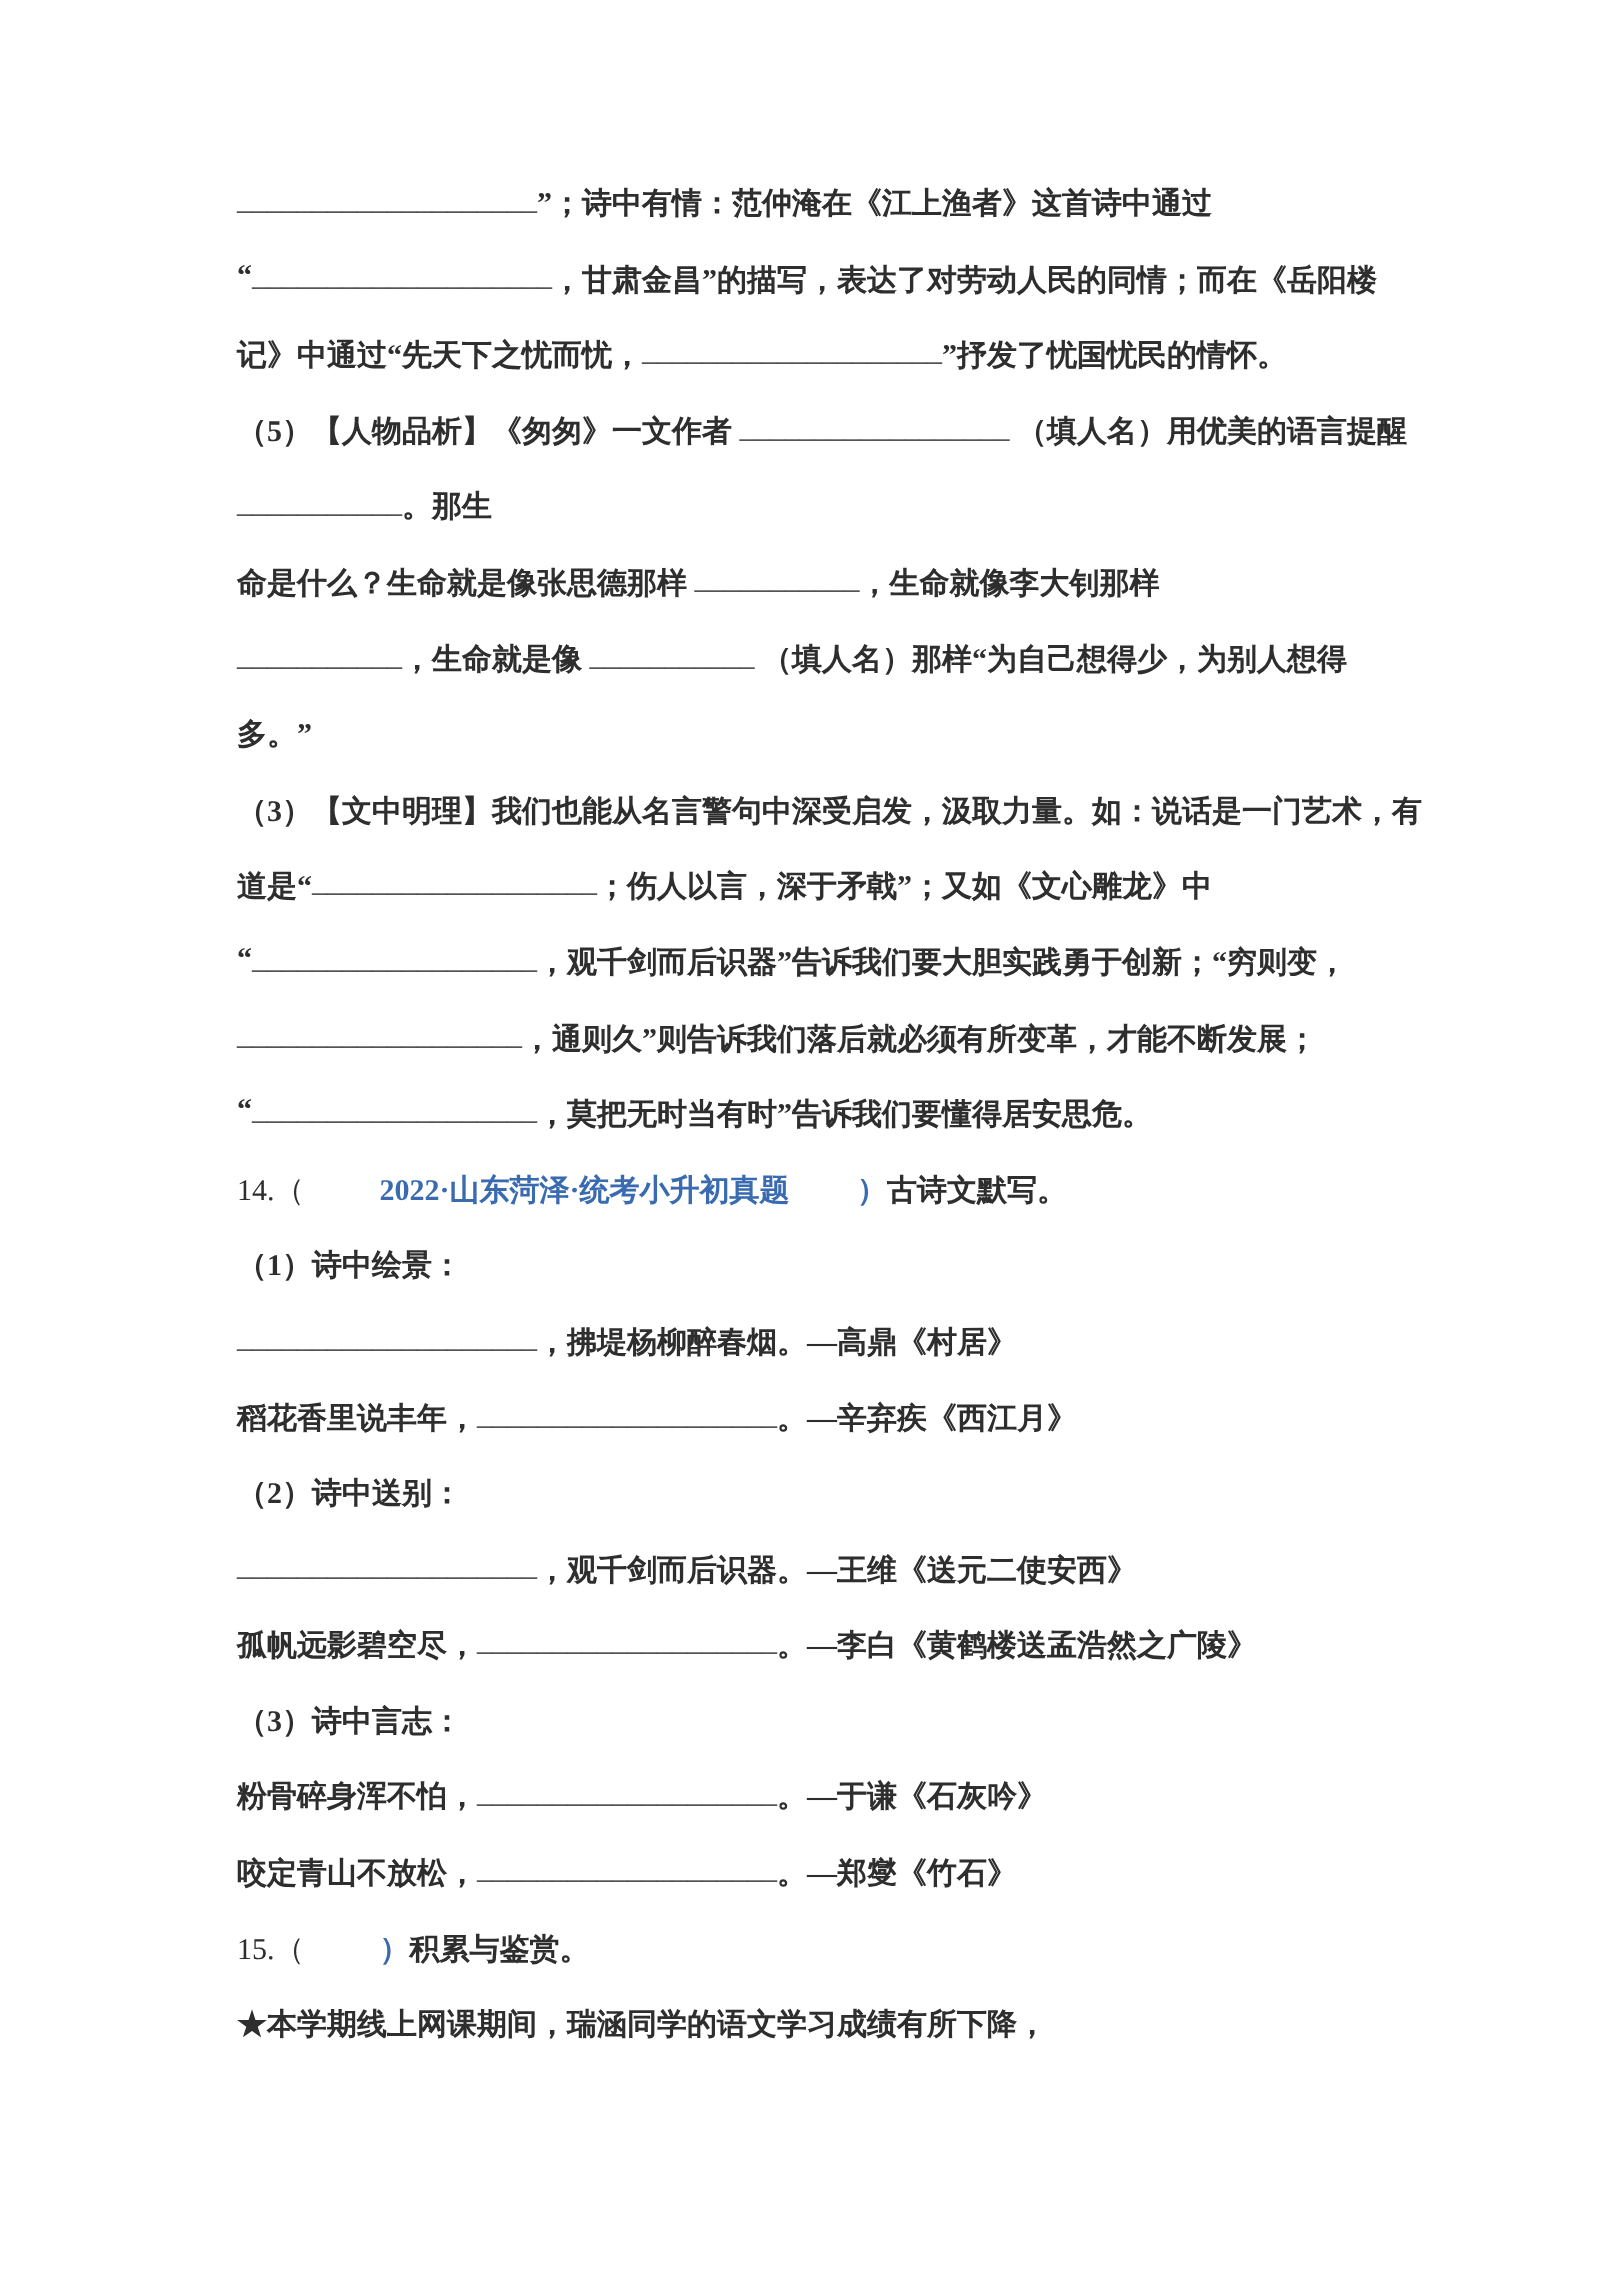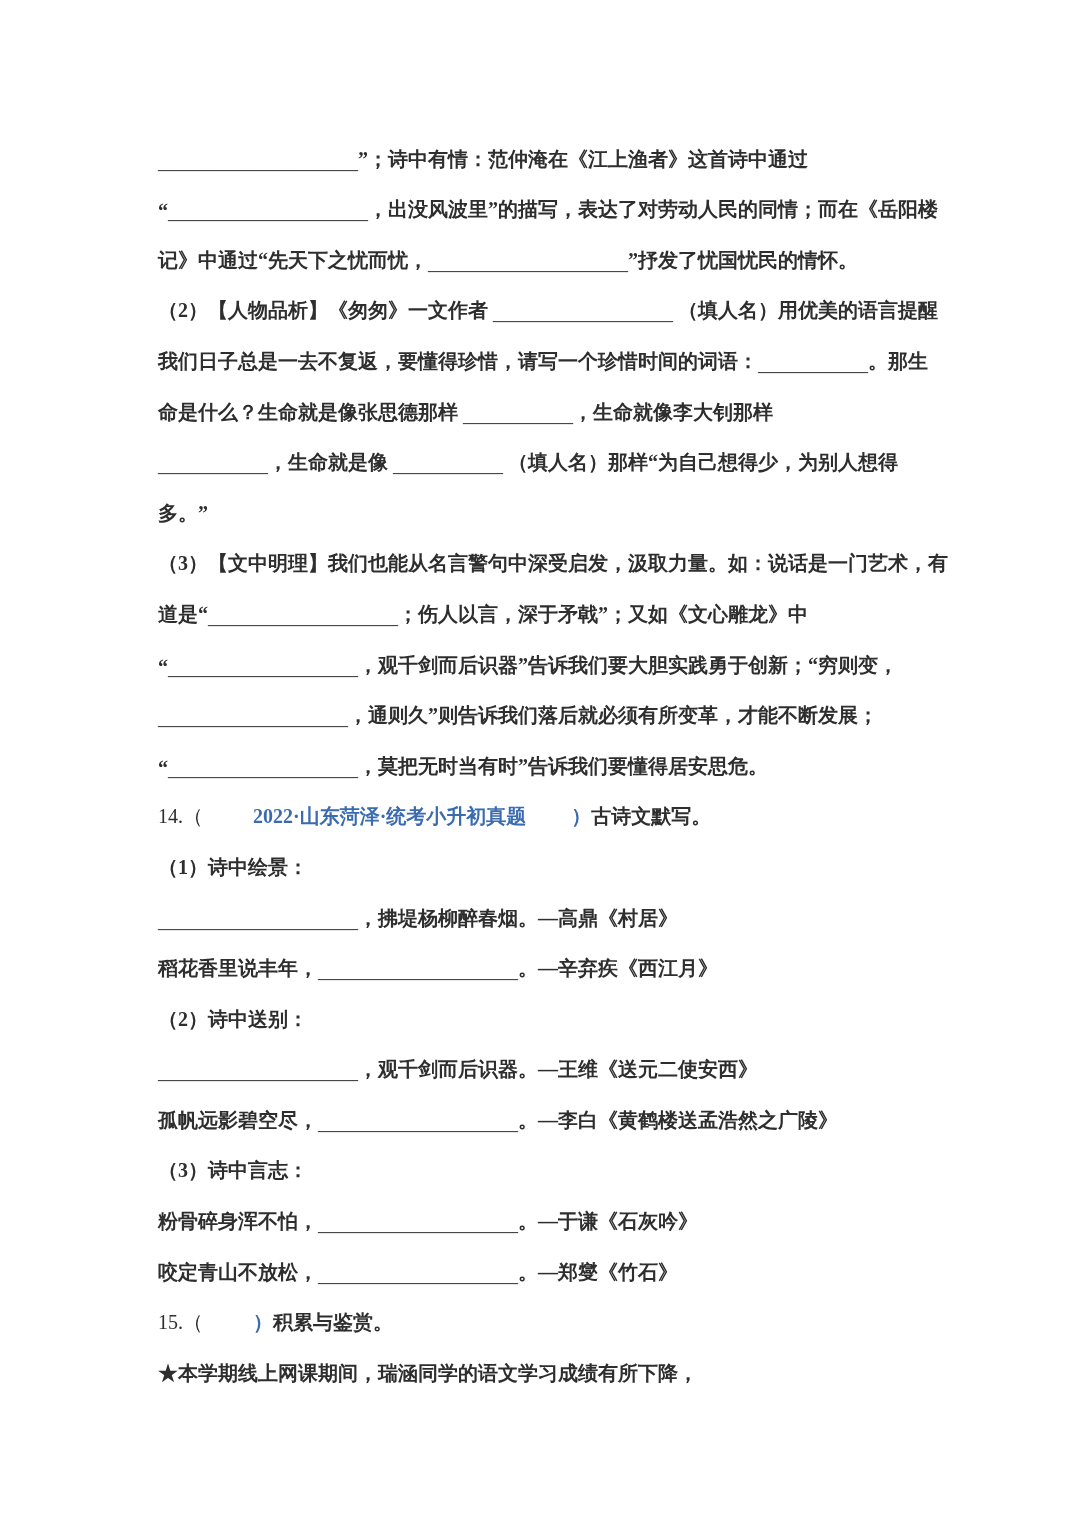--- a/index.html
+++ b/index.html
@@ -12,39 +12,39 @@
     overflow: hidden;
     font-family: "Liberation Serif", "DejaVu Serif", serif;
     font-size: 20px;
     color: #2e2e2e;
     padding: 122px 140px 0 158px;
   }
   .doc-body { width: 100%; }
   .line {
     height: 50.6px;
     display: flex;
-    align-items: flex-end;
+    align-items: flex-start;
     white-space: pre;
     overflow: visible;
   }
   .seg-n { font-weight: 700; }
   .seg-b { font-weight: 400; }
   .seg-c { font-weight: 700; color: #3a6bb0; margin-left: 45px; }
   .seg-u { font-weight: 400; letter-spacing: 0; color: #3c3c3c; }
 </style>
 </head>
 <body>
 
 <div class="page">
   <div class="doc-body">
       <div class="line"><span class="seg-u">____________________</span><span class="seg-n">”；诗中有情：范仲淹在《江上渔者》这首诗中通过</span></div>
-      <div class="line"><span class="seg-n">“</span><span class="seg-u">____________________</span><span class="seg-n">，出没风波里”的描写，表达了对劳动人民的同情；而在《岳阳楼</span></div>
+      <div class="line"><span class="seg-n">“</span><span class="seg-u">____________________</span><span class="seg-n">，甘肃金昌”的描写，表达了对劳动人民的同情；而在《岳阳楼</span></div>
       <div class="line"><span class="seg-n">记》中通过“先天下之忧而忧，</span><span class="seg-u">____________________</span><span class="seg-n">”抒发了忧国忧民的情怀。</span></div>
-      <div class="line"><span class="seg-n">（2）【人物品析】《匆匆》一文作者 </span><span class="seg-u">__________________</span><span class="seg-n"> （填人名）用优美的语言提醒</span></div>
-      <div class="line"><span class="seg-n">我们日子总是一去不复返，要懂得珍惜，请写一个珍惜时间的词语：</span><span class="seg-u">___________</span><span class="seg-n">。那生</span></div>
+      <div class="line"><span class="seg-n">（5）【人物品析】《匆匆》一文作者 </span><span class="seg-u">__________________</span><span class="seg-n"> （填人名）用优美的语言提醒</span></div>
+      <div class="line"><span class="seg-u">___________</span><span class="seg-n">。那生</span></div>
       <div class="line"><span class="seg-n">命是什么？生命就是像张思德那样 </span><span class="seg-u">___________</span><span class="seg-n">，生命就像李大钊那样</span></div>
       <div class="line"><span class="seg-u">___________</span><span class="seg-n">，生命就是像 </span><span class="seg-u">___________</span><span class="seg-n"> （填人名）那样“为自己想得少，为别人想得</span></div>
       <div class="line"><span class="seg-n">多。”</span></div>
       <div class="line"><span class="seg-n">（3）【文中明理】我们也能从名言警句中深受启发，汲取力量。如：说话是一门艺术，有</span></div>
       <div class="line"><span class="seg-n">道是“</span><span class="seg-u">___________________</span><span class="seg-n">；伤人以言，深于矛戟”；又如《文心雕龙》中</span></div>
       <div class="line"><span class="seg-n">“</span><span class="seg-u">___________________</span><span class="seg-n">，观千剑而后识器”告诉我们要大胆实践勇于创新；“穷则变，</span></div>
       <div class="line"><span class="seg-u">___________________</span><span class="seg-n">，通则久”则告诉我们落后就必须有所变革，才能不断发展；</span></div>
       <div class="line"><span class="seg-n">“</span><span class="seg-u">___________________</span><span class="seg-n">，莫把无时当有时”告诉我们要懂得居安思危。</span></div>
       <div class="line"><span class="seg-b">14.（ </span><span class="seg-c">2022·山东菏泽·统考小升初真题</span><span class="seg-c">）</span><span class="seg-n">古诗文默写。</span></div>
       <div class="line"><span class="seg-n">（1）诗中绘景：</span></div>

